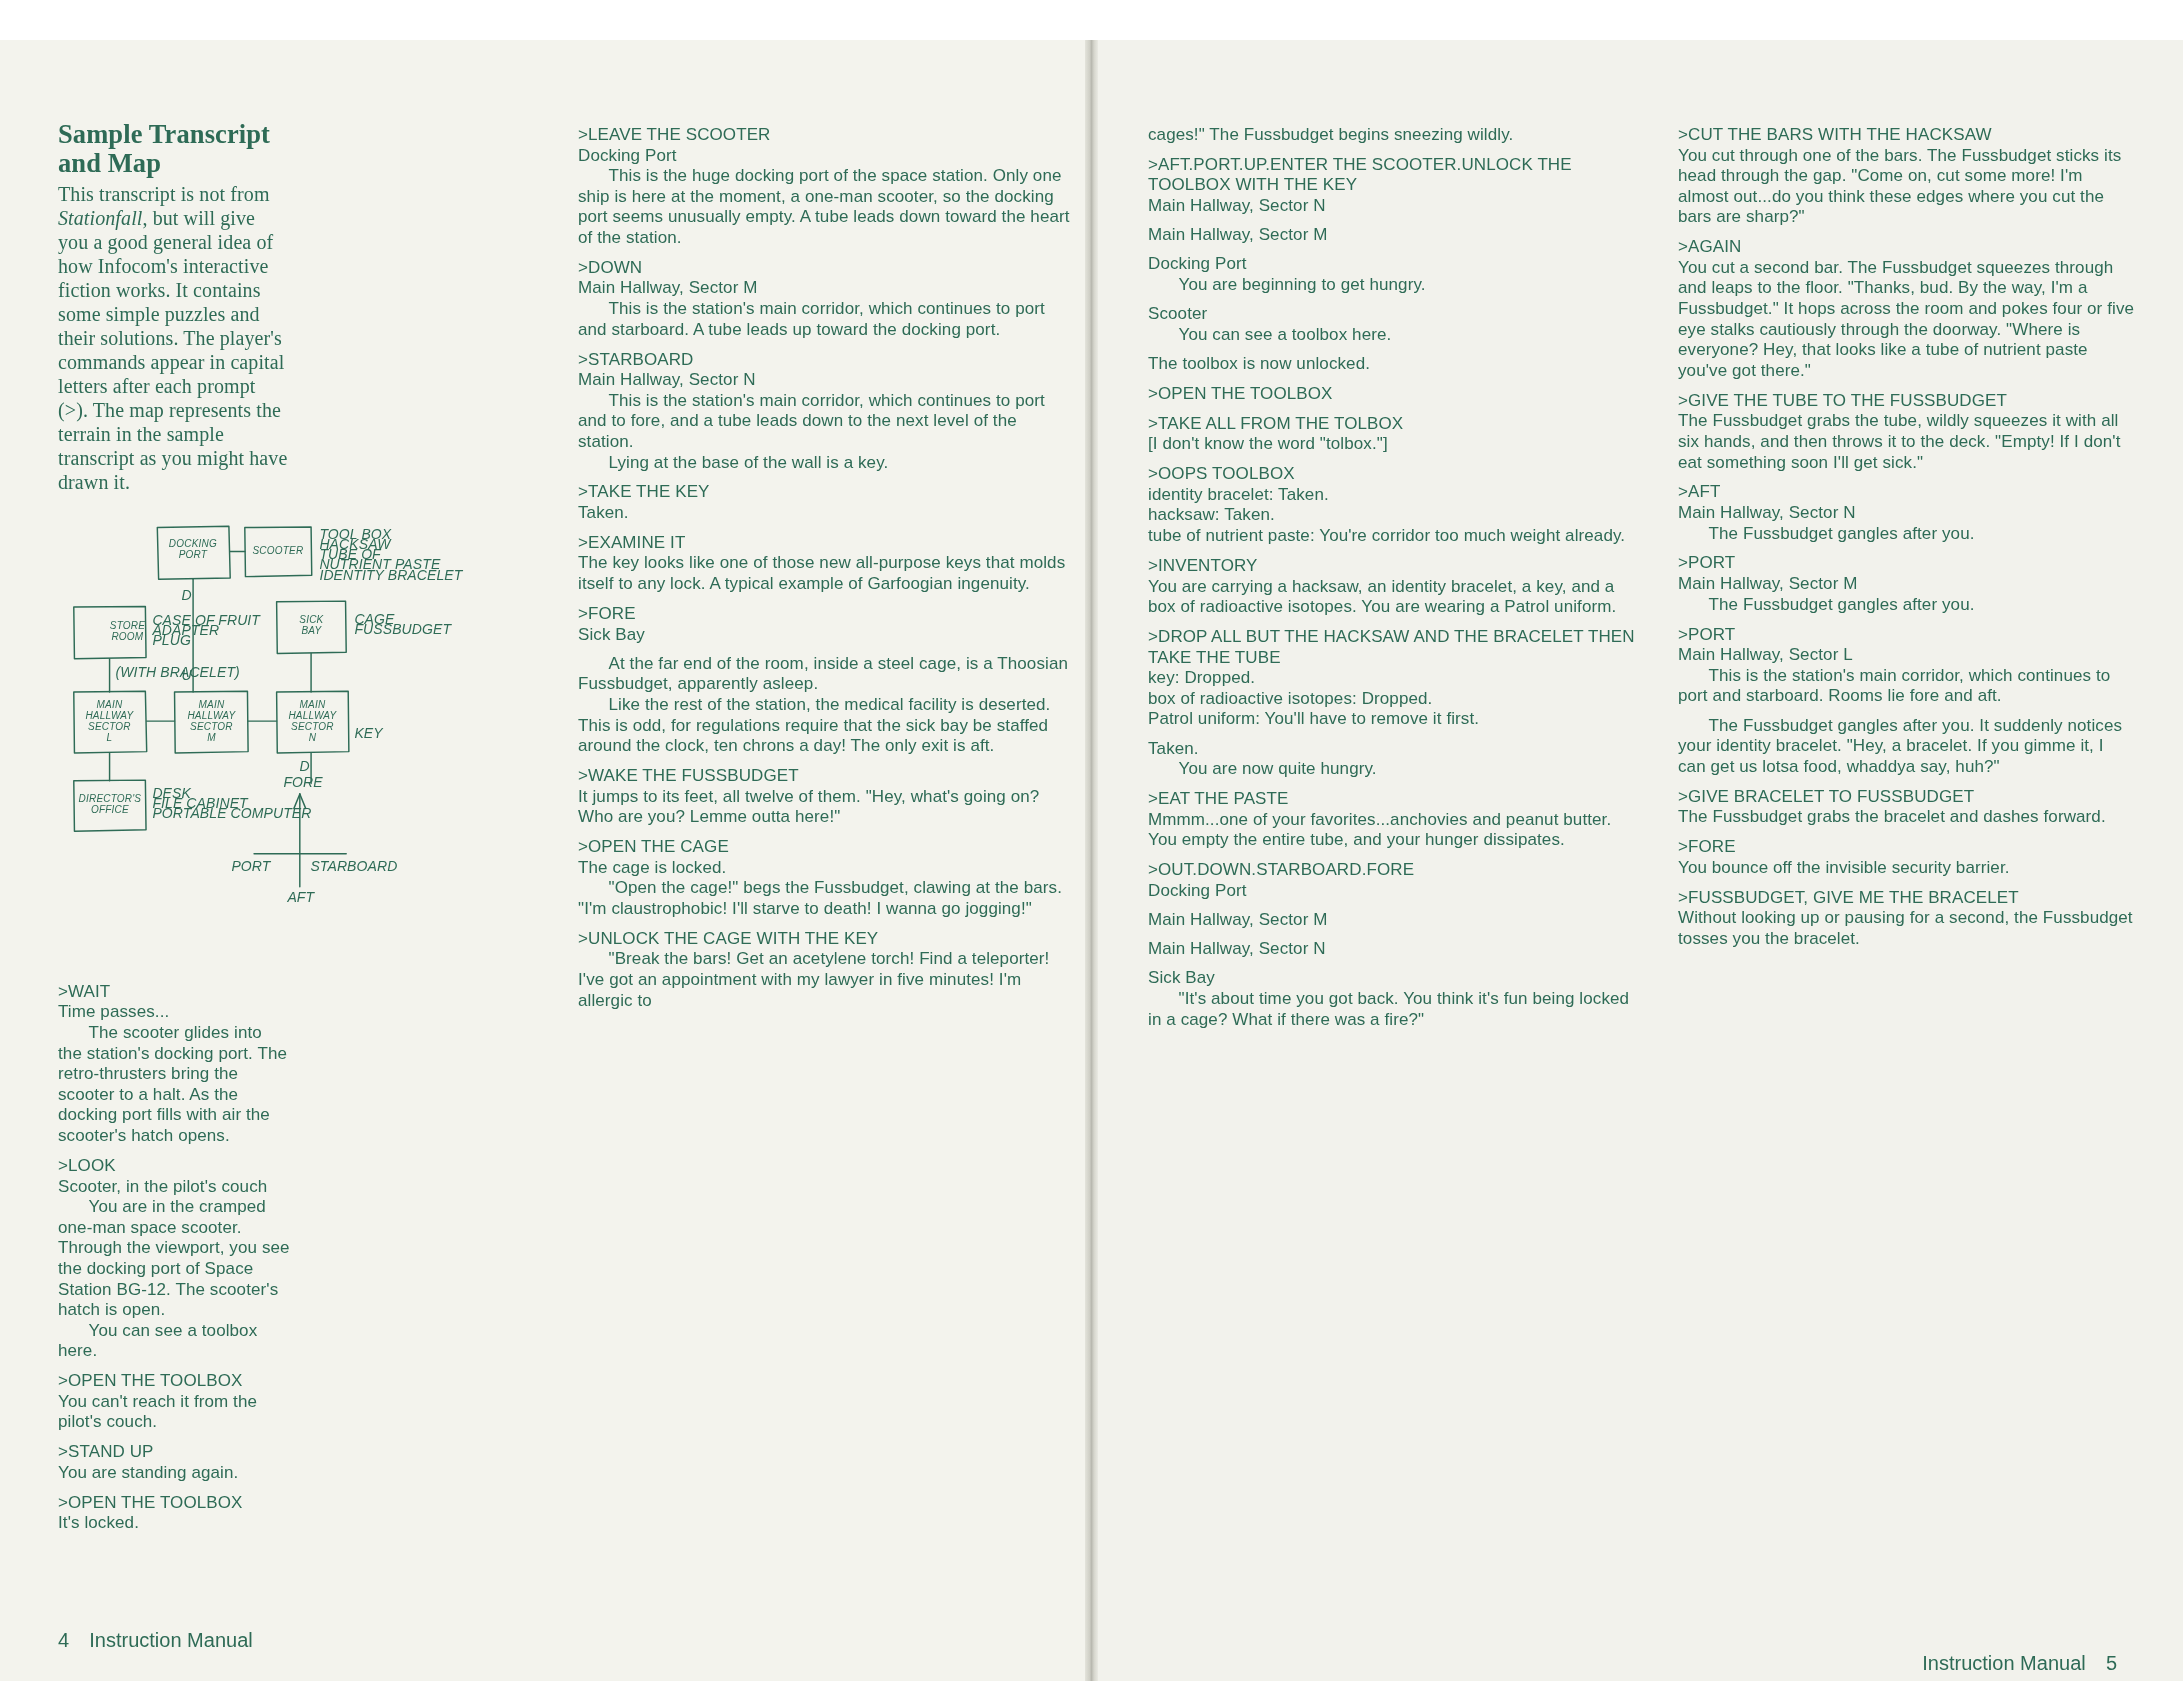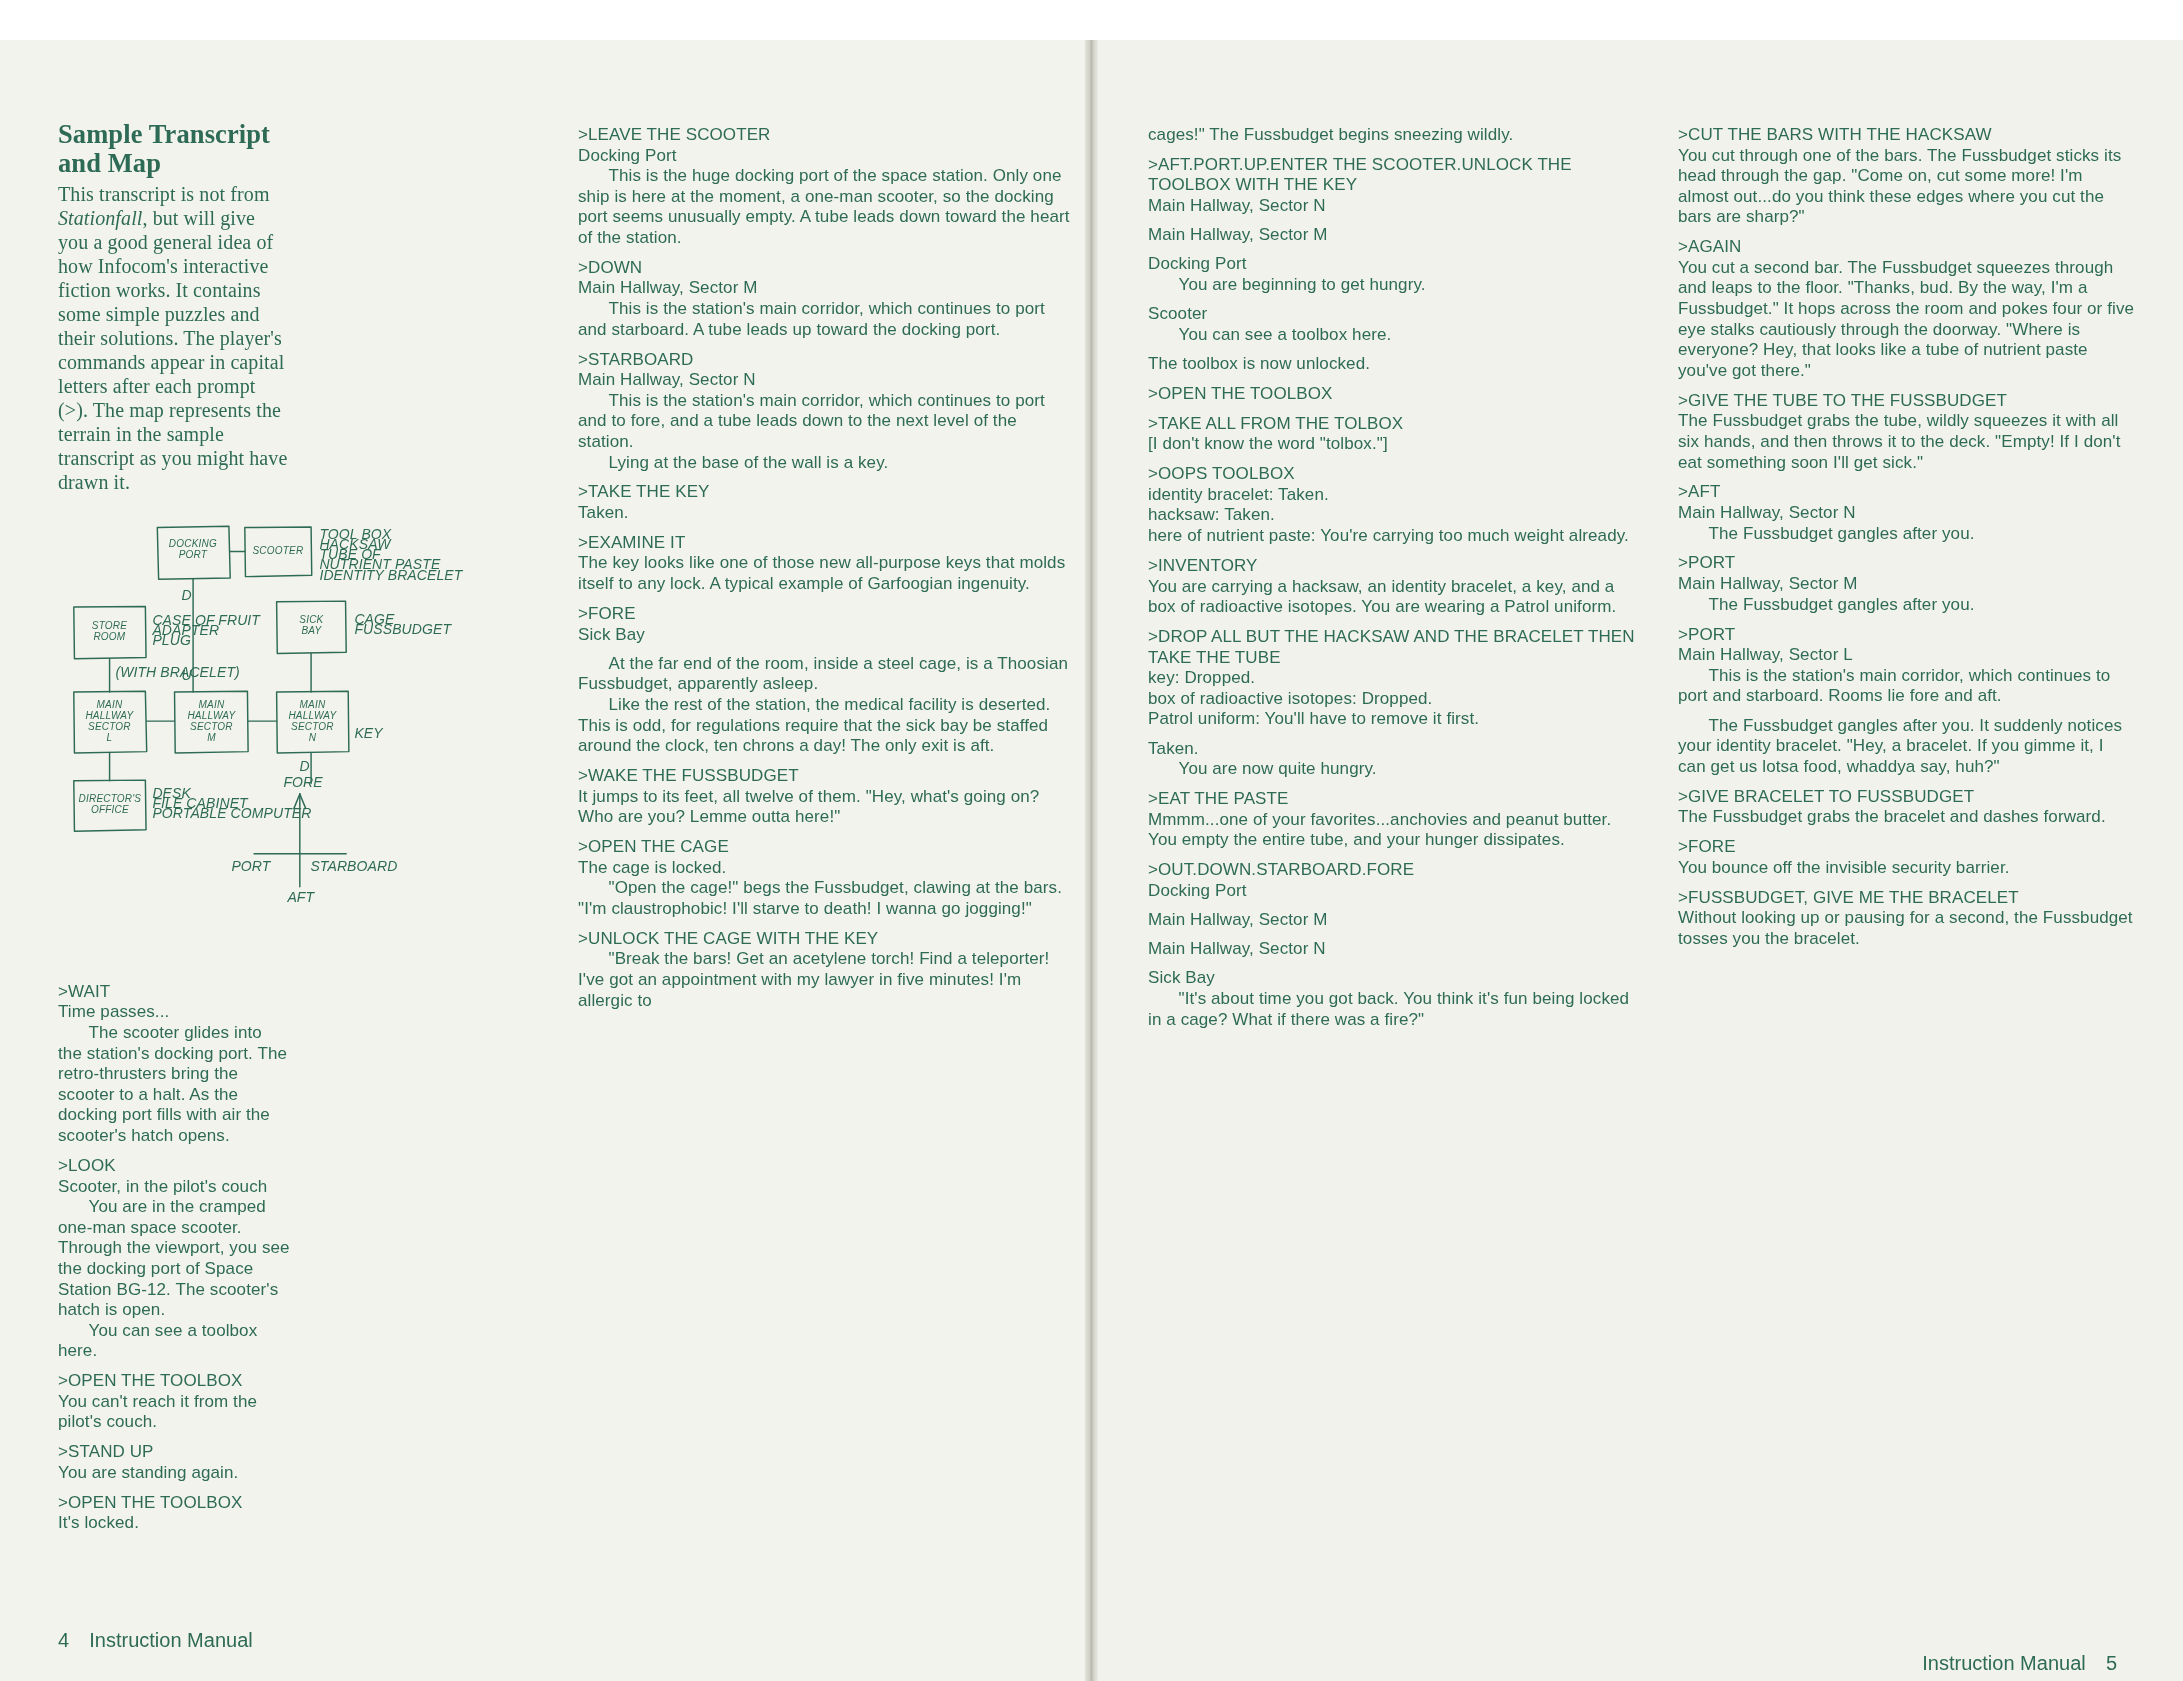--- a/index.html
+++ b/index.html
@@ -172,21 +172,21 @@
           <path d="M375,430 L375,570"></path>
           <path d="M306,520 L445,520"></path>
           <path d="M375,430 L366,452"></path>
           <path d="M375,430 L384,452"></path>
         </g>
       </svg>
 
       <div class="mlabel" style="left:109px; top:29px; width:65px; white-space:pre-line;">DOCKING
 PORT</div>
       <div class="mlabel" style="left:196px; top:36px; width:61px;">SCOOTER</div>
-      <div class="mlabel" style="left:25px; top:111px; width:66px; white-space:pre-line;">STORE
+      <div class="mlabel" style="left:25px; top:111px; width:66px; white-space:pre-line;padding-left:18px;">STORE
 ROOM</div>
       <div class="mlabel" style="left:229px; top:105px; width:62px; white-space:pre-line;">SICK
 BAY</div>
       <div class="mlabel" style="left:25px; top:190px; width:66px; white-space:pre-line;">MAIN
 HALLWAY
 SECTOR
 L</div>
       <div class="mlabel" style="left:126px; top:190px; width:68px; white-space:pre-line;">MAIN
 HALLWAY
 SECTOR
@@ -294,21 +294,21 @@
     <p class="resp gap">The toolbox is now unlocked.</p>
 
     <p class="cmd">&gt;OPEN THE TOOLBOX</p>
 
     <p class="cmd">&gt;TAKE ALL FROM THE TOLBOX</p>
     <p class="resp">[I don't know the word "tolbox."]</p>
 
     <p class="cmd">&gt;OOPS TOOLBOX</p>
     <p class="resp">identity bracelet: Taken.</p>
     <p class="resp">hacksaw: Taken.</p>
-    <p class="resp">here of nutrient paste: You're carrying too much weight already.</p>
+    <p class="resp">tube of nutrient paste: You're corridor too much weight already.</p>
 
     <p class="cmd">&gt;INVENTORY</p>
     <p class="resp">You are carrying a hacksaw, an identity bracelet, a key, and a box of radioactive isotopes. You are wearing a Patrol uniform.</p>
 
     <p class="cmd">&gt;DROP ALL BUT THE HACKSAW AND THE BRACELET THEN TAKE THE TUBE</p>
     <p class="resp">key: Dropped.</p>
     <p class="resp">box of radioactive isotopes: Dropped.</p>
     <p class="resp">Patrol uniform: You'll have to remove it first.</p>
     <p class="resp gap">Taken.</p>
     <p class="resp indent">You are now quite hungry.</p>

